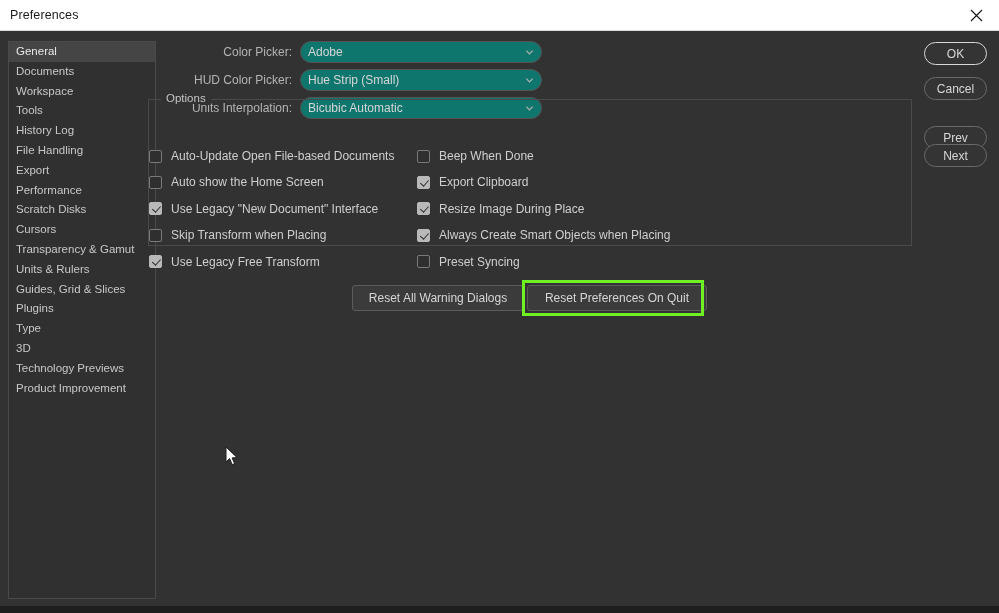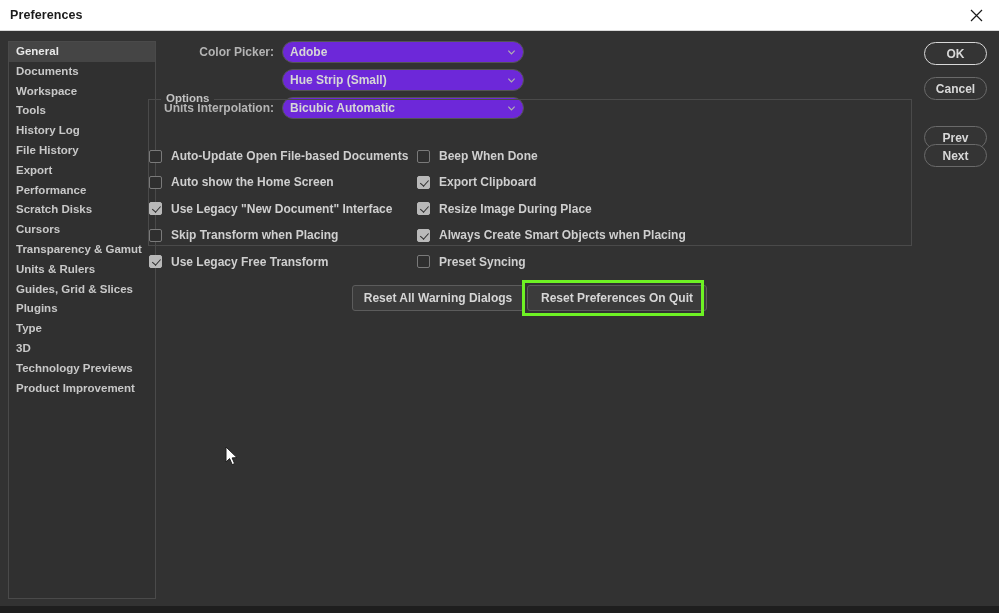--- a/index.html
+++ b/index.html
@@ -10,21 +10,20 @@
   body {
     font-family: "Liberation Sans", sans-serif;
   }
   #app {
     position: relative;
     width: 999px;
     height: 613px;
     background: #323232;
     overflow: hidden;
     user-select: none;
-    font-weight: bold;
   }
 
   
   .titlebar {
     position: absolute;
     left: 0; top: 0;
     width: 999px;
     height: 31px;
     background: #ffffff;
     border-bottom: 1px solid #d8d8d8;
@@ -88,21 +87,21 @@
     cursor: default;
   }
   .side-item.selected {
     background: #454545;
     color: #e8e8e8;
   }
 
   
   .form-row {
     position: absolute;
-    left: 140px;
+    left: 158px;
     height: 22px;
   }
   .form-label {
     position: absolute;
     right: 0;
     top: 0;
     line-height: 22px;
     font-size: 12px;
     color: #b4b4b4;
     white-space: nowrap;
@@ -113,21 +112,21 @@
     top: 0;
     width: 134px;
     height: 22px;
   }
   .select {
     position: absolute;
     left: 142px;
     top: 0;
     width: 242px;
     height: 22px;
-    background: #6d28d9;
+    background: #0f766e;
     border: 1px solid #545454;
     border-radius: 11px;
     box-sizing: border-box;
     cursor: default;
   }
   .select-value {
     position: absolute;
     left: 7px;
     top: 0;
     line-height: 20px;
@@ -275,21 +274,21 @@
 
   <div class="dialog-body"></div>
   <div class="bottom-strip"></div>
 
   <div class="sidebar" id="sidebar">
       <div class="side-item selected"><span>General</span></div>
       <div class="side-item"><span>Documents</span></div>
       <div class="side-item"><span>Workspace</span></div>
       <div class="side-item"><span>Tools</span></div>
       <div class="side-item"><span>History Log</span></div>
-      <div class="side-item"><span>File History</span></div>
+      <div class="side-item"><span>File Handling</span></div>
       <div class="side-item"><span>Export</span></div>
       <div class="side-item"><span>Performance</span></div>
       <div class="side-item"><span>Scratch Disks</span></div>
       <div class="side-item"><span>Cursors</span></div>
       <div class="side-item"><span>Transparency &amp; Gamut</span></div>
       <div class="side-item"><span>Units &amp; Rulers</span></div>
       <div class="side-item"><span>Guides, Grid &amp; Slices</span></div>
       <div class="side-item"><span>Plugins</span></div>
       <div class="side-item"><span>Type</span></div>
       <div class="side-item"><span>3D</span></div>
@@ -303,20 +302,23 @@
           <div class="form-label">Color Picker:</div>
         </div>
         <div class="select">
           <div class="select-value">Adobe</div>
           <svg class="select-arrow" viewBox="0 0 10 10">
             <path d="M1.5 3 L5 6.6 L8.5 3" stroke="#b0b0b0" stroke-width="1.3" fill="none"></path>
           </svg>
         </div>
       </div>
       <div class="form-row" style="top: 69px; width: 390px;">
+        <div class="label-box">
+          <div class="form-label">HUD Color Picker:</div>
+        </div>
         <div class="select">
           <div class="select-value">Hue Strip (Small)</div>
           <svg class="select-arrow" viewBox="0 0 10 10">
             <path d="M1.5 3 L5 6.6 L8.5 3" stroke="#b0b0b0" stroke-width="1.3" fill="none"></path>
           </svg>
         </div>
       </div>
       <div class="form-row" style="top: 97px; width: 390px;">
         <div class="label-box">
           <div class="form-label">Units Interpolation:</div>

